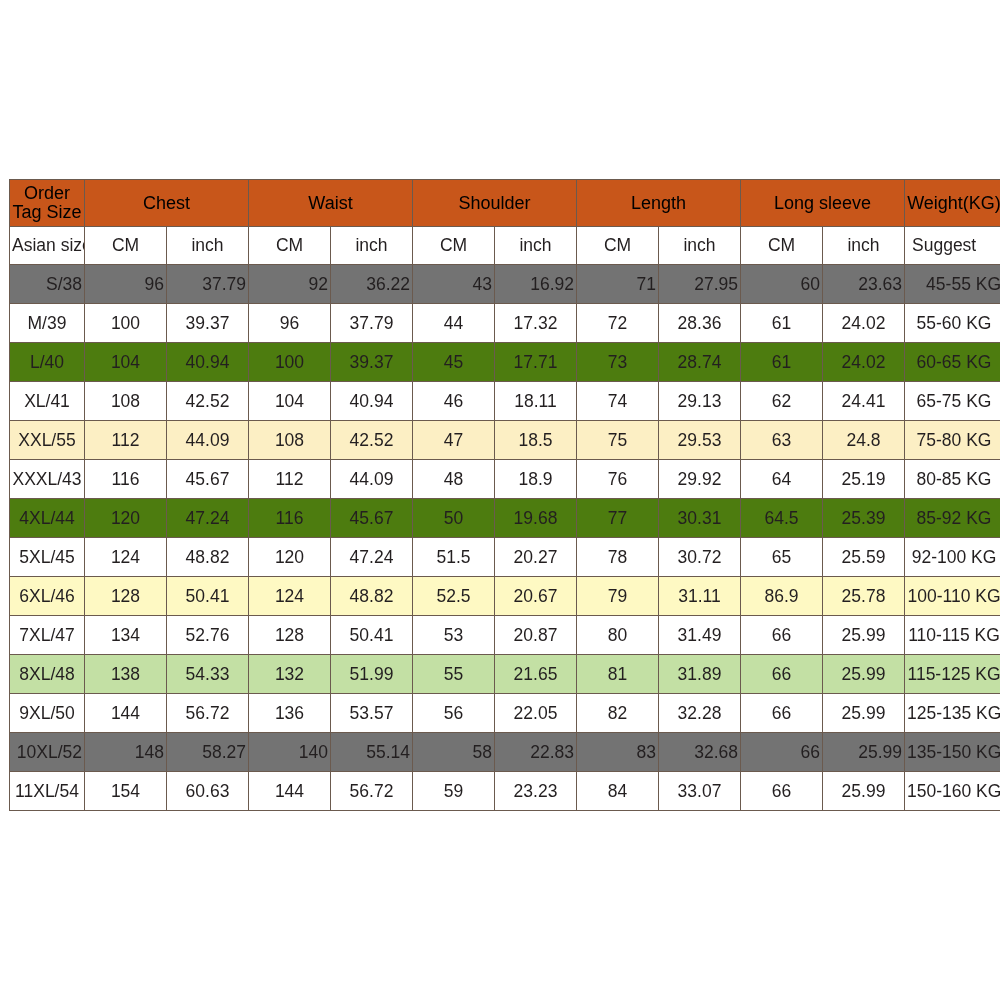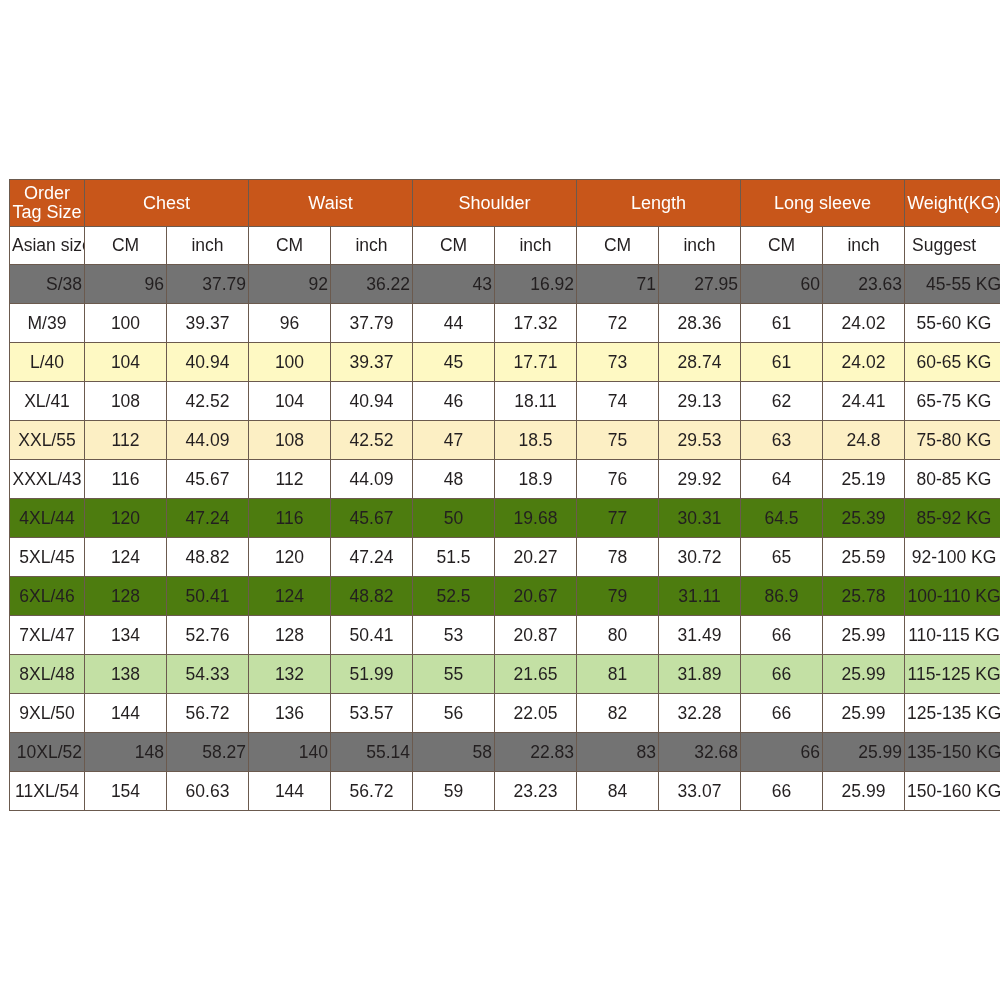--- a/index.html
+++ b/index.html
@@ -37,21 +37,21 @@
     height: 39px;
     padding: 0 2px;
     box-sizing: border-box;
     overflow: hidden;
     white-space: nowrap;
   }
 
   
   tr.group-row td {
     background: #c8561a;
-    color: #ffffff;
+    color: #000000;
     font-size: 18px;
     height: 47px;
     line-height: 1.05;
     border-color: #6b5a4e;
   }
   td.group-tagsize {
     font-size: 17px;
     line-height: 1.0;
     padding-top: 1px;
   }
@@ -69,24 +69,24 @@
   }
   tr.unit-row td.unit-weight,
   td.cell-weight {
     text-align: left;
     padding-left: 7px;
   }
 
   
   tr.tint-white td   { background: #ffffff; }
   tr.tint-peach1 td  { background: #737373; text-align: right; }
-  tr.tint-peach2 td  { background: #fef9c3; margin-top: 16px; }
+  tr.tint-peach2 td  { background: #4d7c0f; margin-top: 16px; }
   tr.tint-yellow1 td { background: #fcefc4; }
   tr.tint-yellow2 td { background: #4d7c0f; }
-  tr.tint-green1 td  { background: #4d7c0f; }
+  tr.tint-green1 td  { background: #fef9c3; }
   tr.tint-green2 td  { background: #c3e0a4; margin-top: 33px; }
 
   
   col.c-size    { width: 75px; }
   col.c-num     { width: 82px; }
   col.c-inch    { width: 82px; }
   col.c-weight  { width: 99px; }
 </style>
 </head>
 <body>

